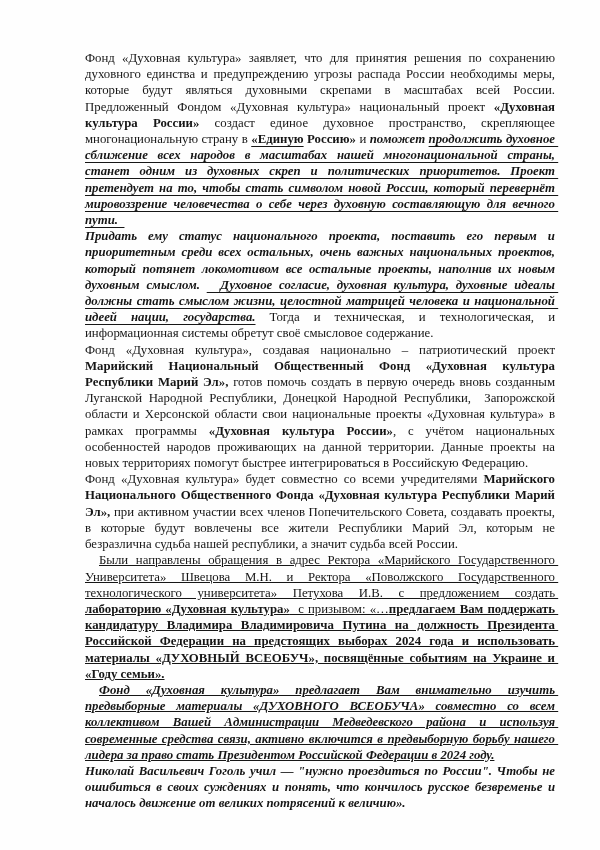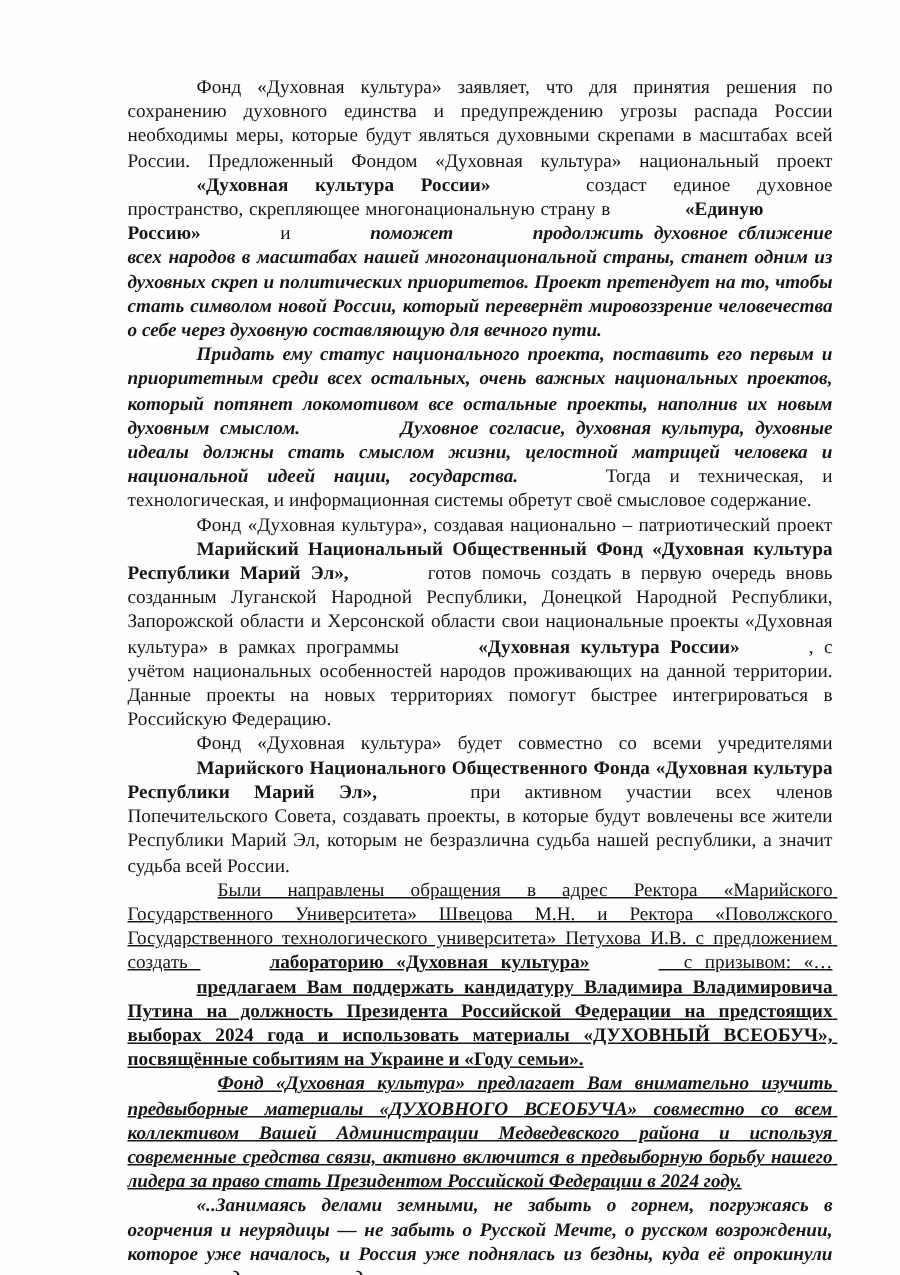--- a/index.html
+++ b/index.html
@@ -28,35 +28,35 @@
     text-justify: inter-word;
   }
   p.para {
     margin: 0;
     padding: 0;
   }
   p.para.indent {
     text-indent: 14px;
     text-decoration: underline;
   }
-  .seg { white-space: pre-wrap; margin-left: 46px; }
+  .seg { white-space: pre-wrap; }
   .seg.bold { font-weight: bold; }
   .seg.italic { font-style: italic; }
   .seg.underline {
+    text-decoration: underline;
     text-decoration-thickness: 1px;
     text-underline-offset: 2.5px;
   }
 </style>
 </head>
 <body>
 
 <div class="page">
   <div class="text-block" id="doc-body">
       <p class="para"><span class="seg ">Фонд «Духовная культура» заявляет, что для принятия решения по сохранению духовного единства и предупреждению угрозы распада России необходимы меры, которые будут являться духовными скрепами в масштабах всей России. Предложенный Фондом «Духовная культура» национальный проект </span><span class="seg bold">«Духовная культура России»</span><span class="seg "> создаст единое духовное пространство, скрепляющее многонациональную страну в </span><span class="seg bold underline">«Единую</span><span class="seg bold"> Россию»</span><span class="seg "> и </span><span class="seg bold italic">поможет </span><span class="seg bold italic underline">продолжить духовное сближение всех народов в масштабах нашей многонациональной страны, станет одним из духовных скреп и политических приоритетов. Проект претендует на то, чтобы стать символом новой России, который перевернёт мировоззрение человечества о себе через духовную составляющую для вечного пути.  </span></p>
       <p class="para"><span class="seg bold italic">Придать ему статус национального проекта, поставить его первым и приоритетным среди всех остальных, очень важных национальных проектов, который потянет локомотивом все остальные проекты, наполнив их новым духовным смыслом. </span><span class="seg bold italic underline">  Духовное согласие, духовная культура, духовные идеалы должны стать смыслом жизни, целостной матрицей человека и национальной идеей нации, государства.</span><span class="seg "> Тогда и техническая, и технологическая, и информационная системы обретут своё смысловое содержание.</span></p>
       <p class="para"><span class="seg ">Фонд «Духовная культура», создавая национально – патриотический проект </span><span class="seg bold">Марийский Национальный Общественный Фонд «Духовная культура Республики Марий Эл»,</span><span class="seg "> готов помочь создать в первую очередь вновь созданным Луганской Народной Республики, Донецкой Народной Республики,  Запорожской области и Херсонской области свои национальные проекты «Духовная культура» в рамках программы </span><span class="seg bold">«Духовная культура России»</span><span class="seg ">, с учётом национальных особенностей народов проживающих на данной территории. Данные проекты на новых территориях помогут быстрее интегрироваться в Российскую Федерацию.</span></p>
       <p class="para"><span class="seg ">Фонд «Духовная культура» будет совместно со всеми учредителями </span><span class="seg bold">Марийского Национального Общественного Фонда «Духовная культура Республики Марий Эл»,</span><span class="seg "> при активном участии всех членов Попечительского Совета, создавать проекты, в которые будут вовлечены все жители Республики Марий Эл, которым не безразлична судьба нашей республики, а значит судьба всей России.</span></p>
       <p class="para indent"><span class="seg ">Были направлены обращения в адрес Ректора «Марийского Государственного Университета» Швецова М.Н. и Ректора «Поволжского Государственного технологического университета» Петухова И.В. с предложением создать </span><span class="seg bold">лабораторию «Духовная культура»</span><span class="seg ">  с призывом: «…</span><span class="seg bold">предлагаем Вам поддержать кандидатуру Владимира Владимировича Путина на должность Президента Российской Федерации на предстоящих выборах 2024 года и использовать материалы «ДУХОВНЫЙ ВСЕОБУЧ», посвящённые событиям на Украине и «Году семьи».</span></p>
       <p class="para indent"><span class="seg bold italic">Фонд «Духовная культура» предлагает Вам внимательно изучить предвыборные материалы «ДУХОВНОГО ВСЕОБУЧА» совместно со всем коллективом Вашей Администрации Медведевского района и используя современные средства связи, активно включится в предвыборную борьбу нашего лидера за право стать Президентом Российской Федерации в 2024 году.</span></p>
-      <p class="para"><span class="seg bold italic">«..Занимаясь делами земными, не забыть о горнем, погружаясь в огорчения и неурядицы — не забыть о Русской Мечте, о русском возрождении, которое уже началось, и Россия уже поднялась из бездны, куда её опрокинули кромешные девяностые годы.</span></p>
       <p class="para"><span class="seg bold italic">Николай Васильевич Гоголь учил — "нужно проездиться по России". Чтобы не ошибиться в своих суждениях и понять, что кончилось русское безвременье и началось движение от великих потрясений к величию».</span></p>
     </div>
 </div>
 
 </body></html>

